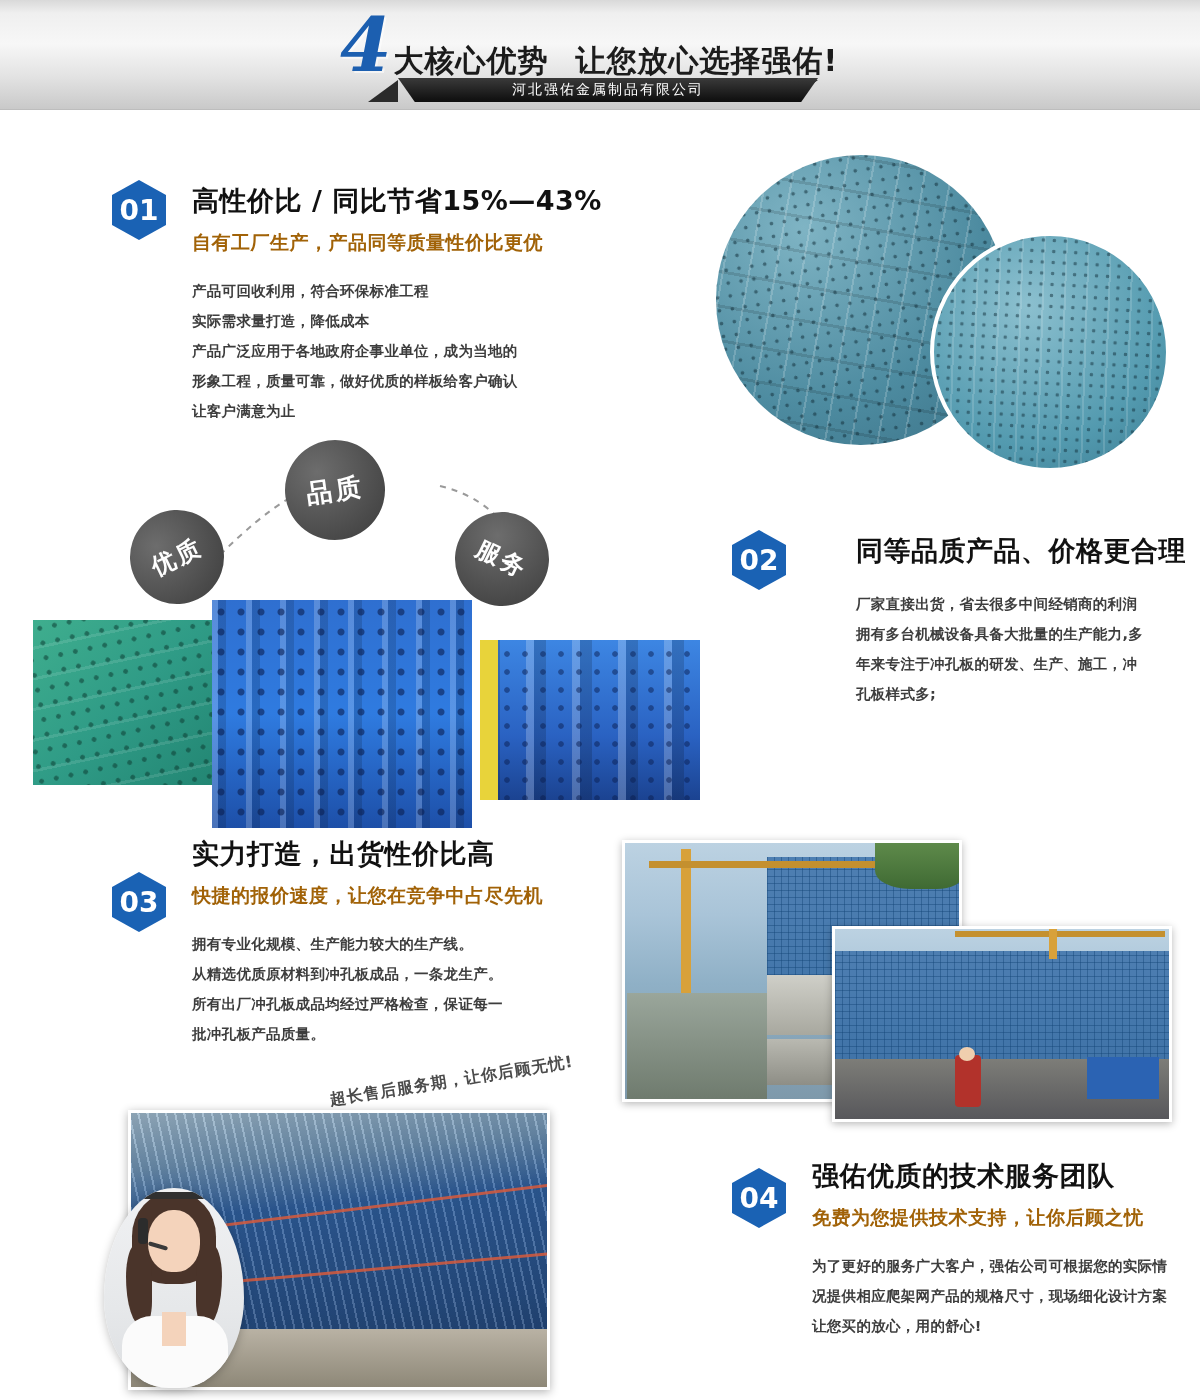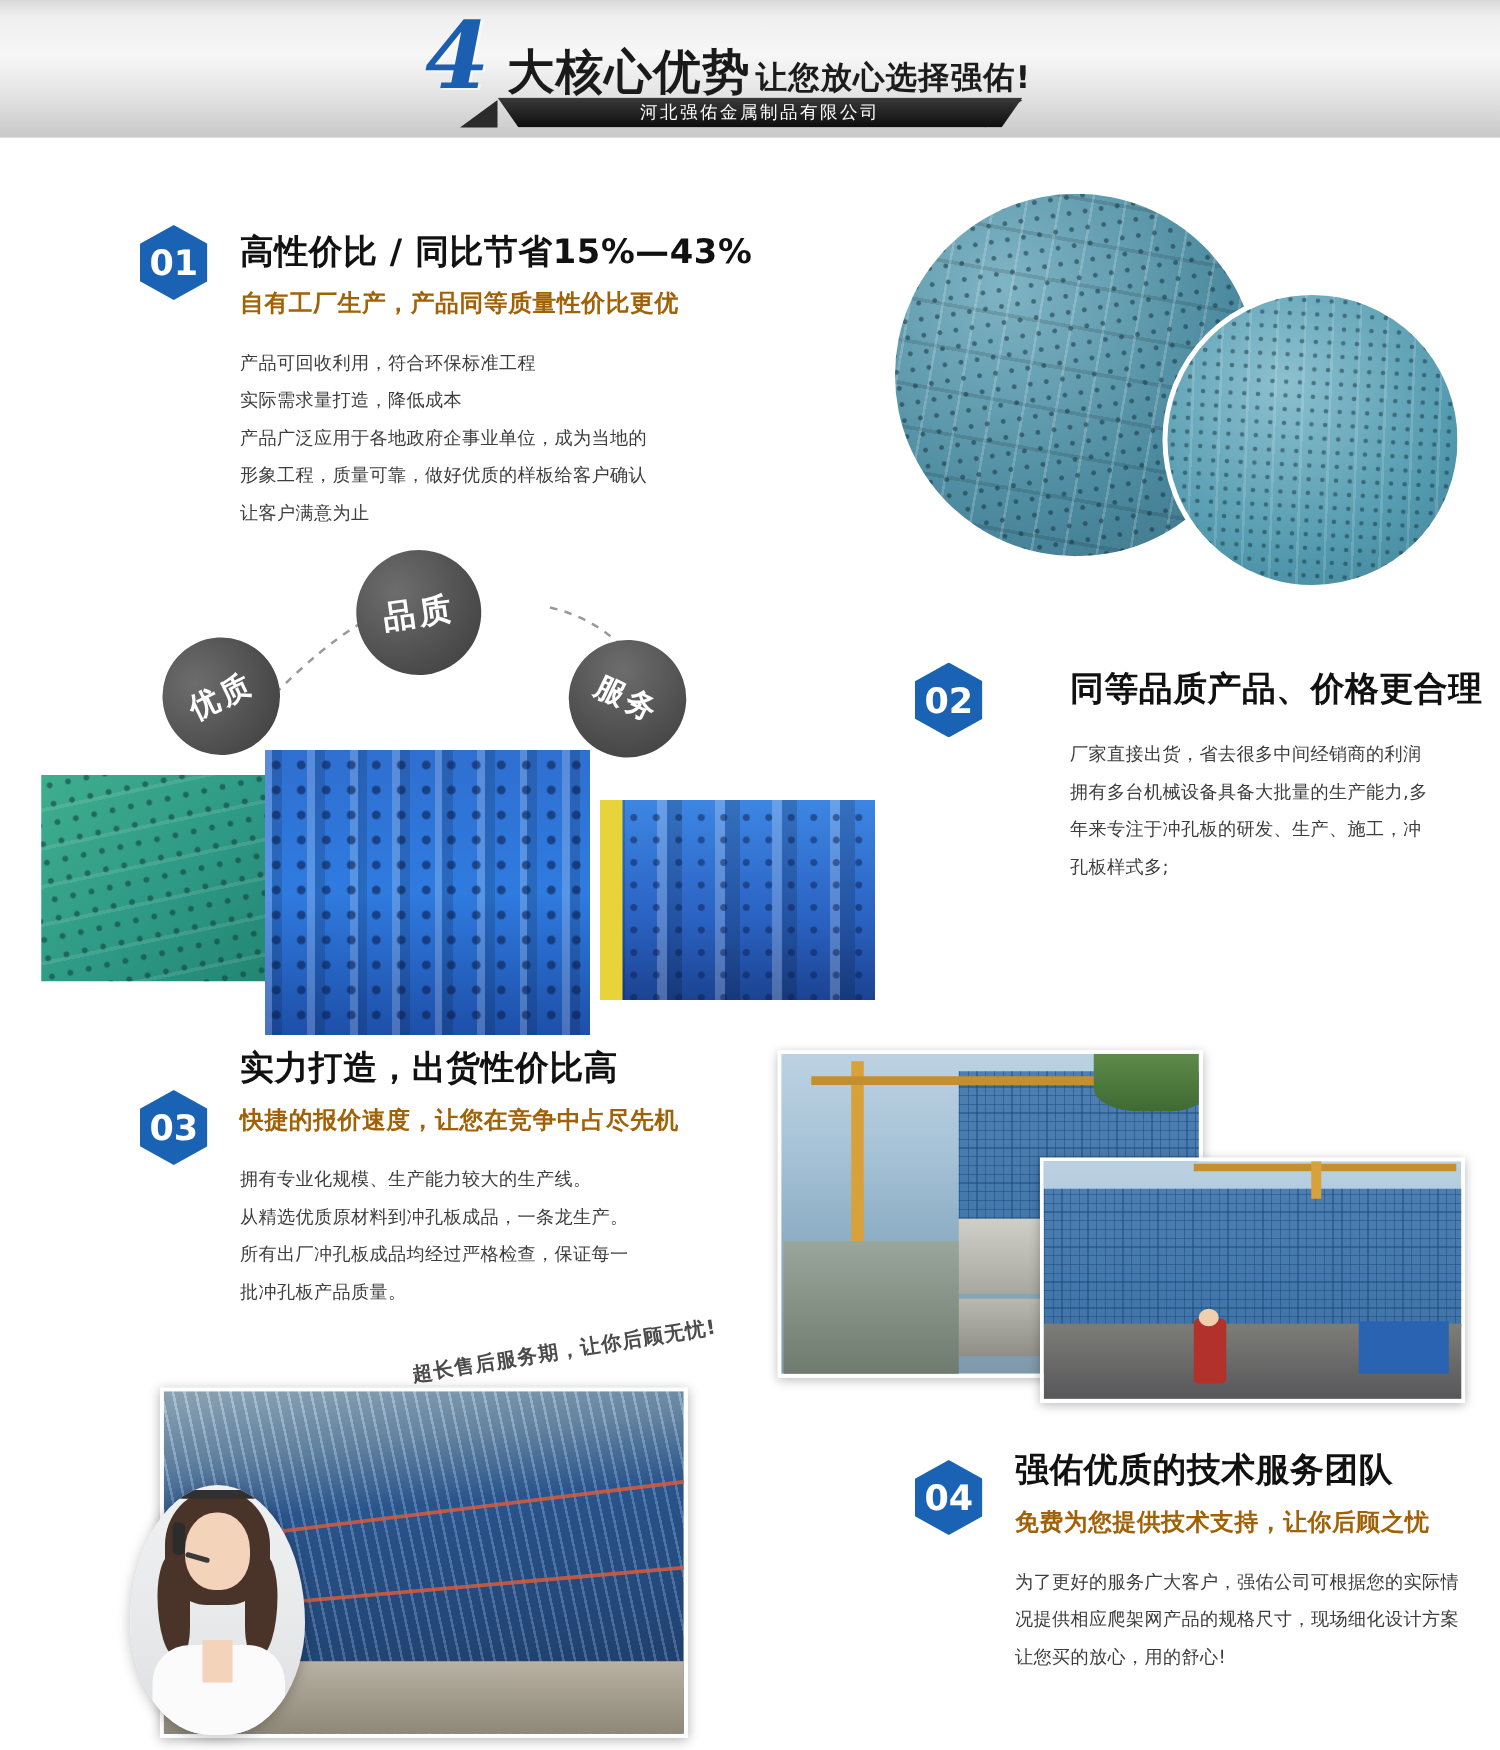--- a/index.html
+++ b/index.html
@@ -32,31 +32,31 @@
     font-family: "DejaVu Serif", "Liberation Serif", serif;
     font-size: 74px;
     font-weight: bold;
     font-style: italic;
     color: #1c5fb0;
     line-height: 1;
     letter-spacing: -2px;
     text-shadow: 2px 2px 0 rgba(255,255,255,0.55);
   }
   .hdr-main {
-    font-size: 38px;
+    font-size: 30px;
     font-weight: bold;
     color: #1a1a1a;
-    margin-left: 16px;
+    margin-left: 4px;
     letter-spacing: 1px;
   }
   .hdr-sub {
-    font-size: 25px;
+    font-size: 30px;
     font-weight: bold;
     color: #1c1c1c;
-    margin-left: 4px;
+    margin-left: 27px;
     letter-spacing: 1px;
   }
   .hdr-ribbon {
     position: absolute;
     left: 398px; top: 78px;
     width: 420px; height: 24px;
     background: linear-gradient(to bottom, #3a3a3a, #0d0d0d);
     color: #ffffff;
     font-size: 14px;
     letter-spacing: 2px;
@@ -100,21 +100,21 @@
     letter-spacing: 0.5px;
     white-space: nowrap;
   }
   .feat-body {
     margin-top: 20px;
     font-size: 14.5px;
     color: #3d3d3d;
     line-height: 30px;
     letter-spacing: 0.3px;
   }
-  .feat-body div { white-space: nowrap; }
+  .feat-body div { white-space: nowrap; font-weight: bold; }
 
   
   .photo { position: absolute; overflow: hidden; background: #9bb7c8; }
 
   .circ { border-radius: 50%; overflow: hidden; }
 
   
   .pc1 {
     background:
       repeating-linear-gradient(100deg, rgba(255,255,255,0.18) 0 2px, rgba(0,0,0,0) 2px 26px),

